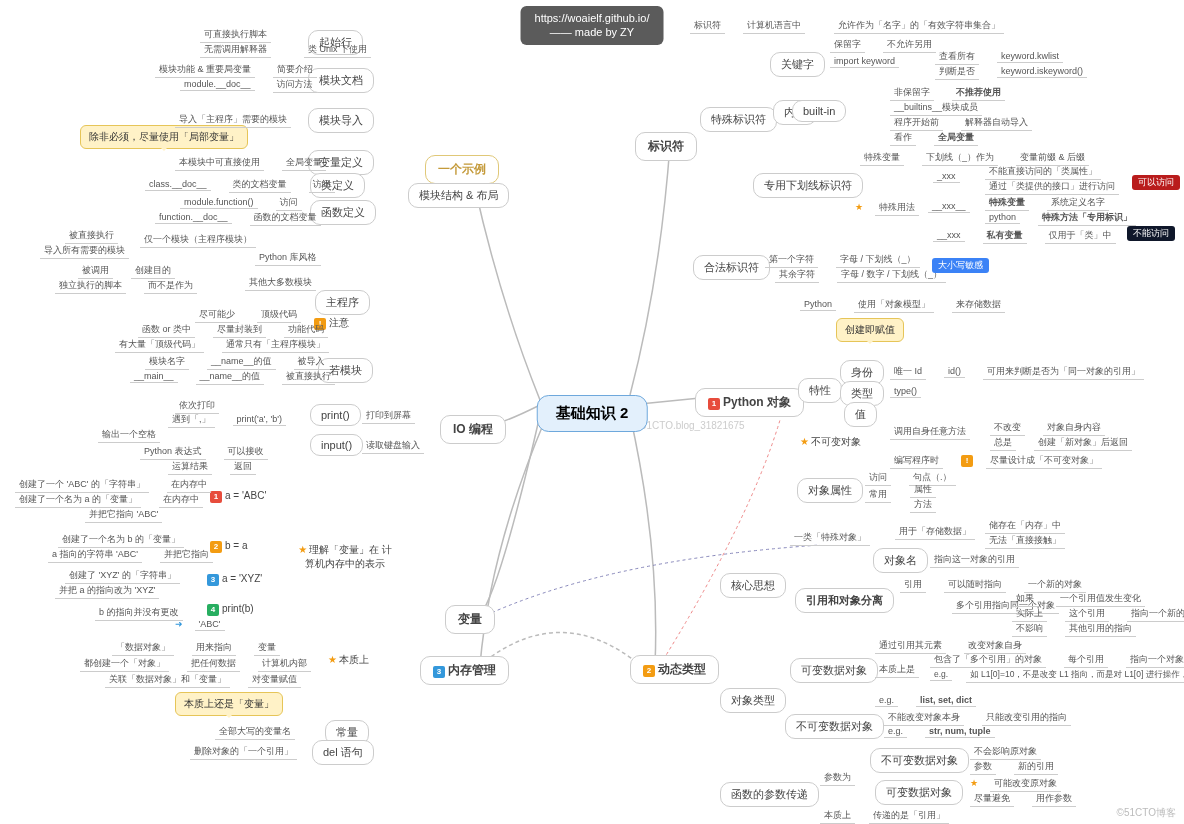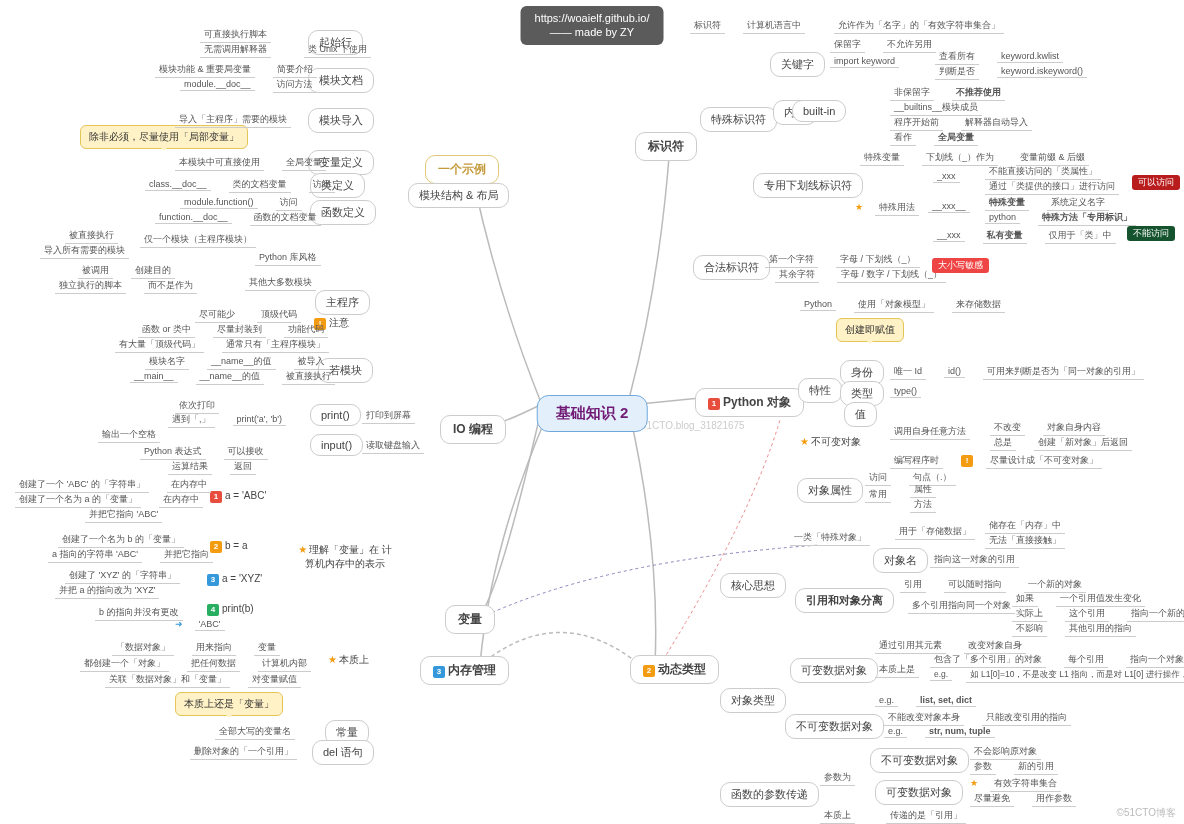--- a/index.html
+++ b/index.html
@@ -1,26 +1,26 @@
 <!DOCTYPE html>
 <html><head>
 <meta charset="utf-8">
 <style>
 *{margin:0;padding:0;box-sizing:border-box}
 body{font-family:"Microsoft YaHei",Arial,sans-serif;font-size:10px;background:#fff;width:1184px;height:824px;position:relative;overflow:hidden}
 .header{position:absolute;top:6px;left:50%;transform:translateX(-50%);background:#5b5b5b;color:#fff;padding:5px 14px;border-radius:6px;font-size:11px;text-align:center;line-height:1.3}
-.root{position:absolute;top:395px;left:50%;transform:translateX(-50%);background:#e3f0fc;border:1px solid #6ea8dc;border-radius:12px;padding:8px 18px;font-size:15px;font-weight:bold;color:#701a75;z-index:5}
+.root{position:absolute;top:395px;left:50%;transform:translateX(-50%);background:#e3f0fc;border:1px solid #6ea8dc;border-radius:12px;padding:8px 18px;font-size:15px;font-weight:bold;color:#000000;z-index:5}
 .watermark{position:absolute;top:420px;left:53%;font-size:10px;color:#ccc}
 .footer{position:absolute;bottom:4px;right:8px;color:#bbb;font-size:10px}
 .node{position:absolute;font-size:10px;color:#444;white-space:nowrap}
 .box{border:1px solid #ccc;border-radius:10px;padding:4px 10px;font-size:11px;background:#fff}
 .main-branch{font-size:12px;font-weight:bold;padding:5px 12px}
 .callout{background:#fff2c7;border:1px solid #e6c558;border-radius:6px;padding:4px 8px;font-size:10px;color:#333}
 .callout::after{content:'';position:absolute;bottom:-8px;left:50%;transform:translateX(-50%);border:5px solid transparent;border-top-color:#fff2c7}
-.tag{display:inline-block;background:#ef4444;color:#fff;padding:1px 6px;border-radius:3px;font-size:9px}
+.tag{display:inline-block;background:#3b82f6;color:#fff;padding:1px 6px;border-radius:3px;font-size:9px}
 .marker{display:inline-block;width:12px;height:12px;border-radius:2px;color:#fff;text-align:center;line-height:12px;font-size:8px;font-weight:bold;margin-right:3px}
 .m1{background:#e74c3c}.m2{background:#f39c12}.m3{background:#3498db}.m4{background:#27ae60}
 .star{color:#f39c12;margin-right:2px}
 .arrow{color:#3498db;margin-right:2px}
 .row{display:flex;gap:10px;align-items:baseline;font-size:9px;color:#555}
 .row span{white-space:nowrap}
 .under{border-bottom:1px solid #ccc;padding:1px 4px}
 svg{position:absolute;top:0;left:0;z-index:0;pointer-events:none}
 </style>
 </head>
@@ -320,21 +320,21 @@
 <div class="node row" style="top:210px;left:985px">
     <span class="under">python</span>
     <span class="under" style="margin-left:8px;font-weight:bold">特殊方法「专用标识」</span>
   </div>
 <div class="node row" style="top:228px;left:933px">
     <span class="under">__xxx</span>
     <span class="under" style="margin-left:8px;font-weight:bold">私有变量</span>
     <span class="under" style="margin-left:8px">仅用于「类」中</span>
   </div>
 <div class="node" style="top:175px;left:1132px"><span class="tag" style="background:#b91c1c">可以访问</span></div>
-<div class="node" style="top:226px;left:1127px"><span class="tag" style="background:#14532d">不能访问</span></div>
+<div class="node" style="top:226px;left:1127px"><span class="tag" style="background:#0f172a">不能访问</span></div>
 
 <div class="node box" style="top:255px;left:693px">合法标识符</div>
 <div class="node row" style="top:252px;left:765px">
     <span class="under">第一个字符</span>
     <span class="under" style="margin-left:8px">字母 / 下划线（_）</span>
   </div>
 <div class="node row" style="top:267px;left:775px">
     <span class="under">其余字符</span>
     <span class="under" style="margin-left:8px">字母 / 数字 / 下划线（_）</span>
   </div>
@@ -413,21 +413,21 @@
 <div class="node row" style="top:552px;left:930px">
     <span class="under">指向这一对象的引用</span>
   </div>
 
 <div class="node box" style="top:588px;left:795px;font-weight:bold">引用和对象分离</div>
 <div class="node row" style="top:577px;left:900px" ;="">
     <span class="under">引用</span>
     <span class="under" style="margin-left:8px">可以随时指向</span>
     <span class="under" style="margin-left:8px">一个新的对象</span>
   </div>
-<div class="node row" style="top:598px;left:908px">
+<div class="node row" style="top:598px;left:952px">
     <span class="under">多个引用指向同一个对象</span>
   </div>
 <div class="node row" style="top:591px;left:1012px">
     <span class="under">如果</span>
     <span class="under" style="margin-left:8px">一个引用值发生变化</span>
   </div>
 <div class="node row" style="top:606px;left:1012px">
     <span class="under">实际上</span>
     <span class="under" style="margin-left:8px">这个引用</span>
     <span class="under" style="margin-left:8px">指向一个新的引用</span>
@@ -478,22 +478,22 @@
 <div class="node row" style="top:744px;left:970px">
     <span class="under">不会影响原对象</span>
   </div>
 <div class="node row" style="top:759px;left:970px">
     <span class="under">参数</span>
     <span class="under" style="margin-left:8px">新的引用</span>
   </div>
 <div class="node box" style="top:780px;left:875px">可变数据对象</div>
 <div class="node row" style="top:776px;left:970px">
     <span class="star">★</span>
-    <span class="under">有效字符串集合</span>
+    <span class="under">可能改变原对象</span>
   </div>
 <div class="node row" style="top:791px;left:970px">
     <span class="under">尽量避免</span>
     <span class="under" style="margin-left:8px">用作参数</span>
   </div>
 <div class="node row" style="top:808px;left:820px">
     <span class="under">本质上</span>
-    <span class="under" style="margin-left:21px">传递的是「引用」</span>
+    <span class="under" style="margin-left:4px">传递的是「引用」</span>
   </div>
 
 </body></html>

